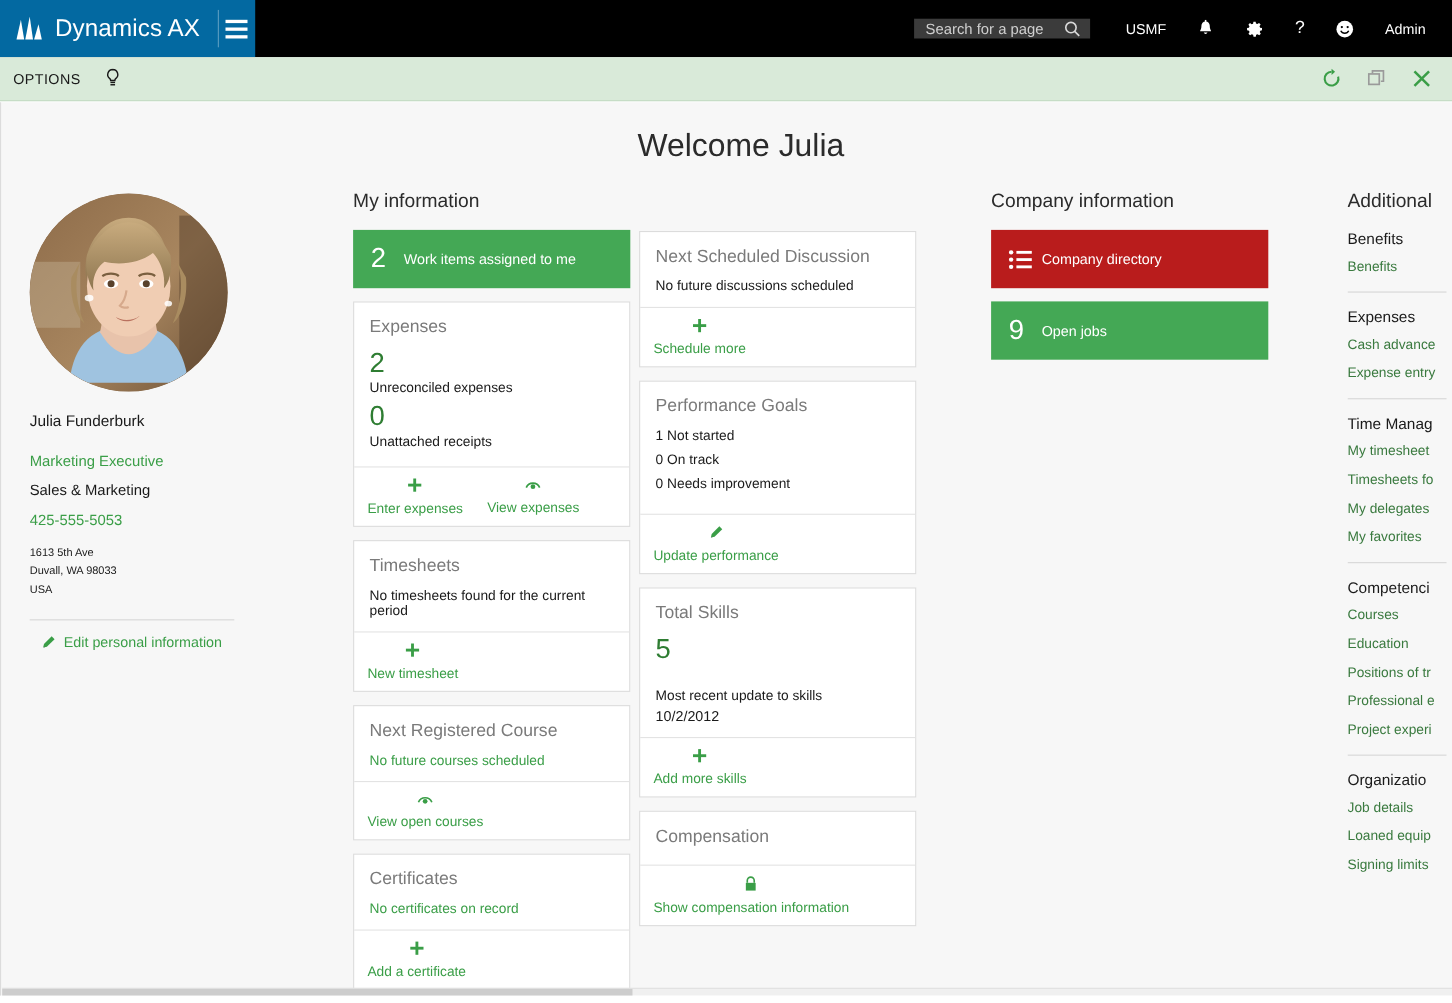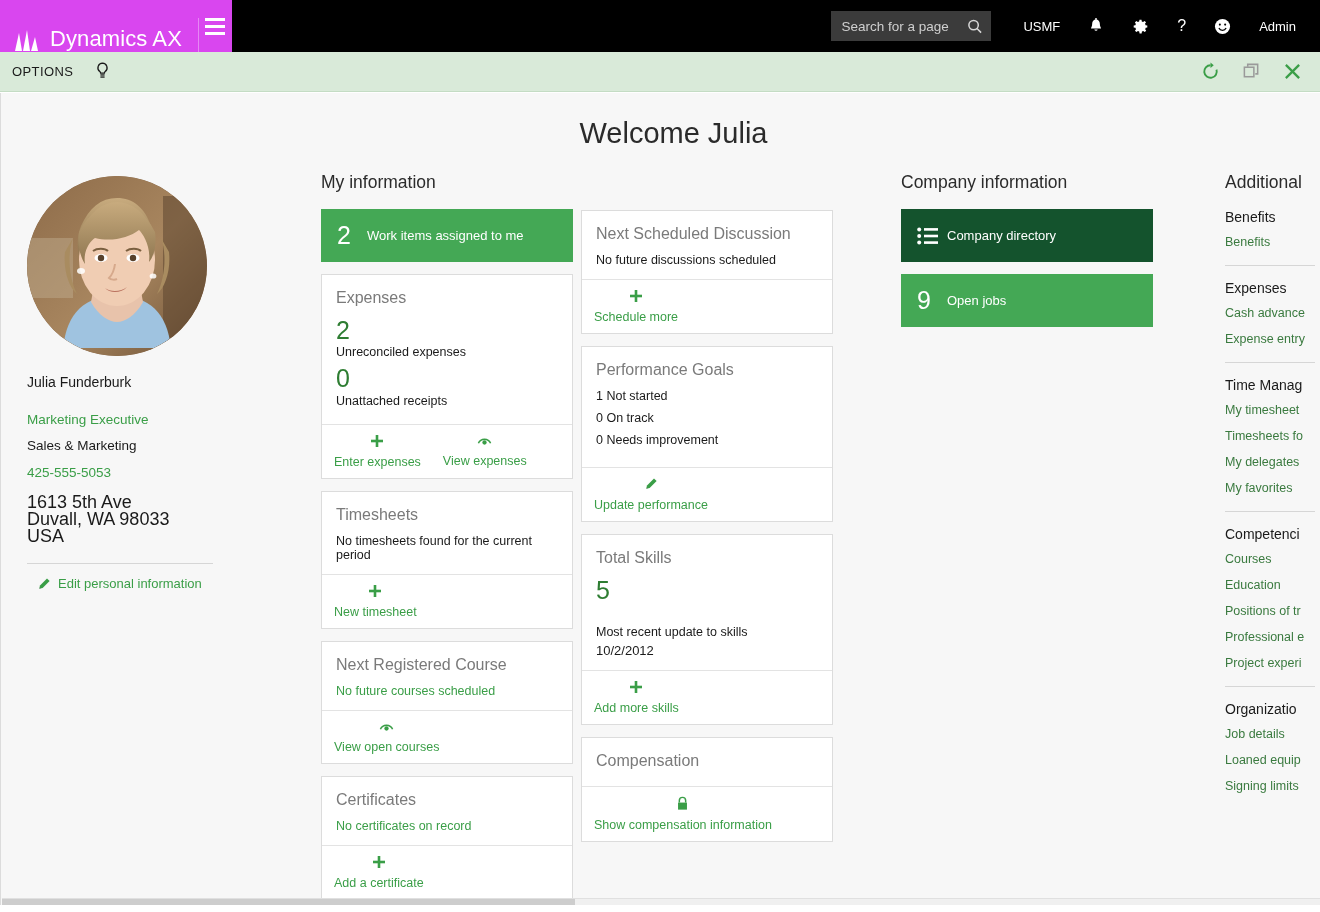--- a/index.html
+++ b/index.html
@@ -14,22 +14,22 @@
 
   
   .topbar {
     height: 52px; width: 100%;
     background: #000000;
     display: flex; align-items: center;
     position: relative;
   }
   .brand-block {
     width: 232px; height: 52px;
-    background: #d946ef;
-    display: flex; align-items: flex-end;
+    background: #0369a1;
+    display: flex; align-items: center;
     flex: 0 0 232px;
   }
   .brand-logo {
     margin-left: 14px; margin-right: 10px;
     display: flex; align-items: flex-end; height: 22px;
   }
   .brand-title {
     color: #ffffff; font-size: 22px; font-weight: normal;
     letter-spacing: .1px; white-space: nowrap;
   }
@@ -42,21 +42,21 @@
     display: flex; flex-direction: column; align-items: center; justify-content: center;
     gap: 4px; cursor: pointer;
   }
   .hamburger span { display: block; width: 20px; height: 3px; background: #fff; }
 
   .topbar-right {
     margin-left: auto; display: flex; align-items: center;
     height: 52px; padding-right: 10px;
   }
   .search-box {
-    width: 160px; height: 30px; background: #3b3b3b;
+    width: 160px; height: 18px; background: #3b3b3b;
     display: flex; align-items: center; padding: 0 8px;
     margin-right: 18px;
   }
   .search-box input {
     background: transparent; border: 0; outline: 0;
     color: #d8d8d8; font-size: 13.5px; width: 128px;
     font-family: "Liberation Sans", sans-serif;
   }
   .search-box input::placeholder { color: #cfcfcf; opacity: 1; }
   .nav-item {
@@ -107,21 +107,21 @@
     width: 180px; height: 180px; border-radius: 50%;
     overflow: hidden; margin-top: 4px;
     background: #8a6a4a;
     position: relative;
   }
   .avatar svg { display: block; }
   .emp-name { font-size: 14px; color: #1a1a1a; margin-top: 18px; }
   .emp-title { font-size: 13.5px; color: #3a9e47; margin-top: 22px; }
   .emp-dept { font-size: 13.5px; color: #1a1a1a; margin-top: 11px; }
   .emp-phone { font-size: 13.5px; color: #3a9e47; margin-top: 12px; cursor: pointer; }
-  .emp-addr { font-size: 18px; color: #1a1a1a; margin-top: 14px; line-height: 17px; }
+  .emp-addr { font-size: 10px; color: #1a1a1a; margin-top: 14px; line-height: 17px; }
   .profile-rule {
     width: 186px; height: 1px; background: #d6d6d6; margin: 18px 0 0 0;
   }
   .edit-link {
     display: flex; align-items: center; gap: 7px;
     font-size: 13px; color: #3a9e47; margin-top: 12px;
     cursor: pointer; padding-left: 10px;
   }
 
   
@@ -161,21 +161,21 @@
     white-space: nowrap;
     flex-direction: column;
   }
 
   
   .count-tile {
     width: 252px; height: 53px; display: flex; align-items: center;
     cursor: pointer; margin-bottom: 12px;
   }
   .count-tile.green { background: #44a855; }
-  .count-tile.dark { background: #14532d; }
+  .count-tile.dark { background: #b91c1c; }
   .count-tile .num {
     color: #ffffff; font-size: 25px; width: 46px;
     text-align: left; padding-left: 16px; font-weight: normal;
   }
   .count-tile .ct-label { color: #ffffff; font-size: 13px; }
   .count-tile .ct-icon { width: 46px; padding-left: 16px; display: flex; align-items: center; }
 
   
   .link-group { margin-bottom: 4px; }
   .link-group-title {

